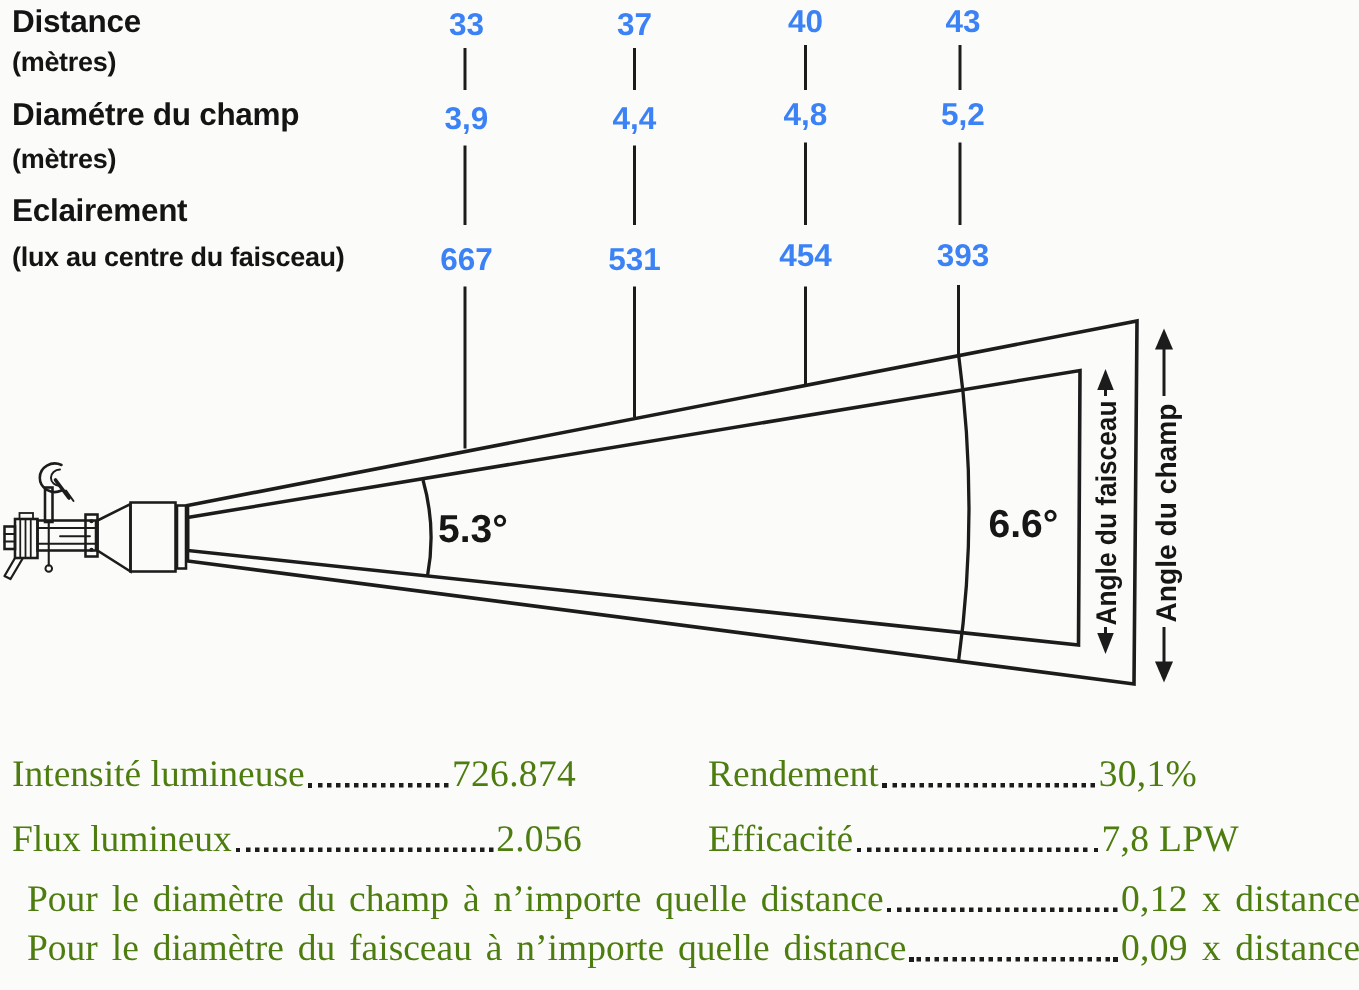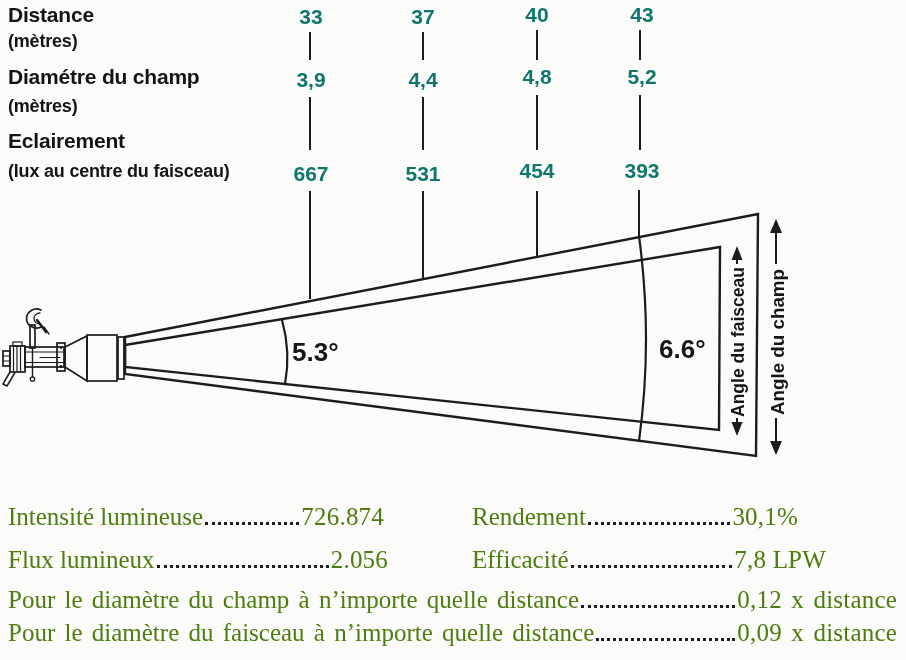--- a/index.html
+++ b/index.html
@@ -1,25 +1,25 @@
 <!DOCTYPE html>
 <html><head>
 <meta charset="utf-8">
 <style>
   html,body{margin:0;padding:0;background:#e9e9e9;}
   .stage{position:relative;width:906px;height:660px;background:#fbfbf9;overflow:hidden;color:#161616;}
   .lbl{position:absolute;left:8px;font-family:"Liberation Sans",sans-serif;font-weight:700;color:#141414;white-space:nowrap;line-height:1.1;}
   .lbl.h{font-size:21px;letter-spacing:-0.2px;}
   .lbl.s{font-size:18px;letter-spacing:-0.2px;}
-  .val{position:absolute;transform:translateX(-50%);font-family:"Liberation Sans",sans-serif;font-weight:700;font-size:21px;color:#0f766e;white-space:nowrap;line-height:1.1;}
+  .val{position:absolute;transform:translateX(-50%);font-family:"Liberation Sans",sans-serif;font-weight:700;font-size:21px;color:#3b82f6;white-space:nowrap;line-height:1.1;}
   svg.linework{position:absolute;left:0;top:0;}
   .stat-line{position:absolute;display:flex;align-items:flex-end;font-family:"Liberation Serif",serif;font-size:25px;color:#4d7c0f;white-space:nowrap;line-height:31px;}
   .stat-line .leader{flex:1 1 auto;min-width:10px;border-bottom:3px dotted #1c1c1c;margin:0 2px 7px 2px;}
   .stat-line .sl-value{letter-spacing:0.2px;}
-  .stat-line.formula{word-spacing:3px;}
+  .stat-line.formula{word-spacing:3px;margin-left:10px;}
 </style>
 </head>
 <body>
 
 <div class="stage">
 
   <svg class="linework" width="906" height="660" viewBox="0 0 906 660">
 
     <g stroke="#1c1c1c" fill="none" stroke-width="1.7" stroke-linecap="round">
       <path d="M41,310 A10,9.5 0 1 0 41,327"></path>

